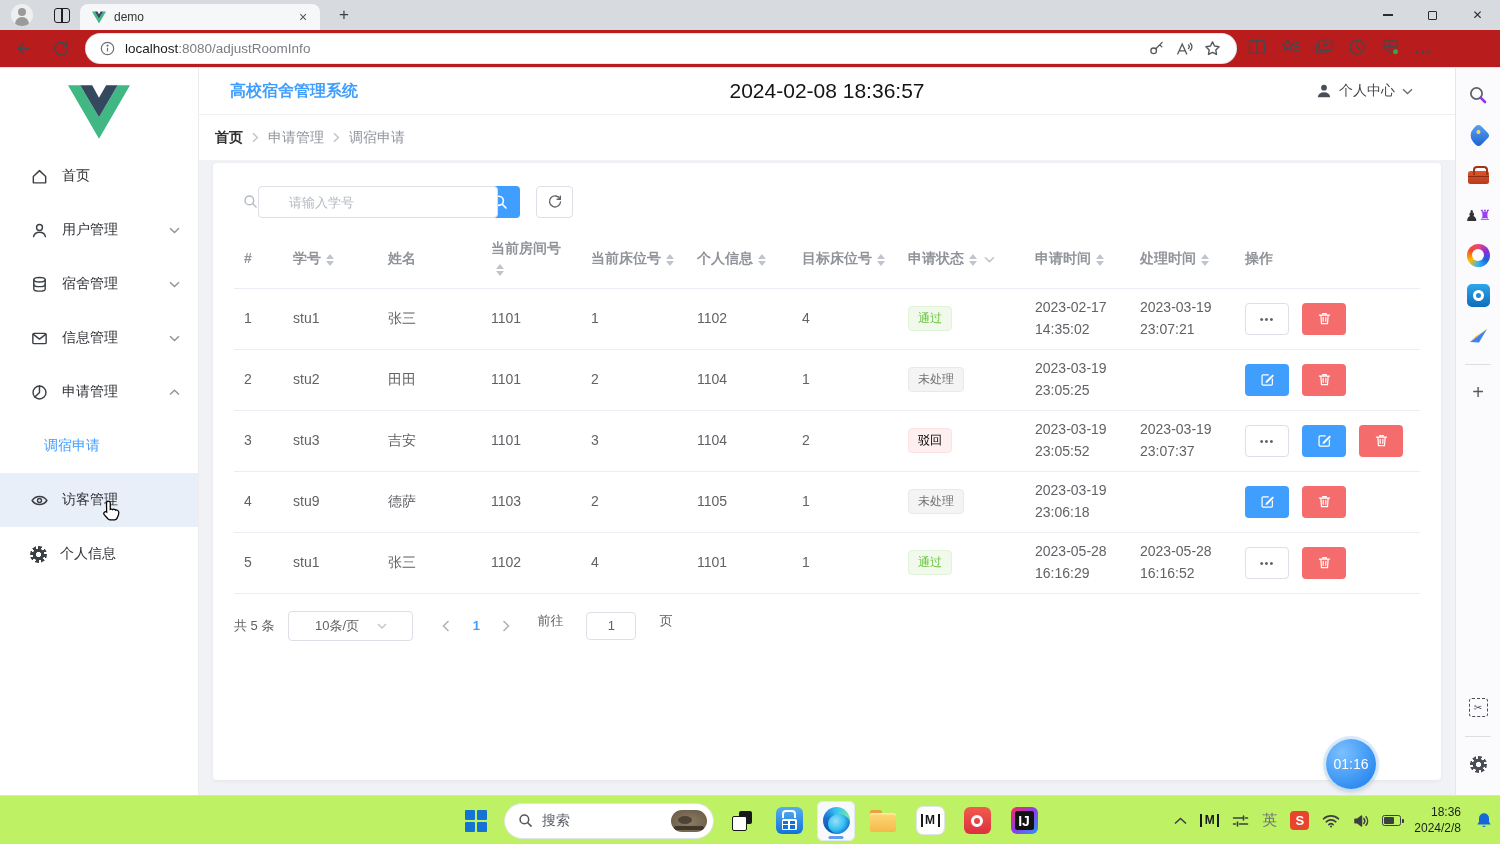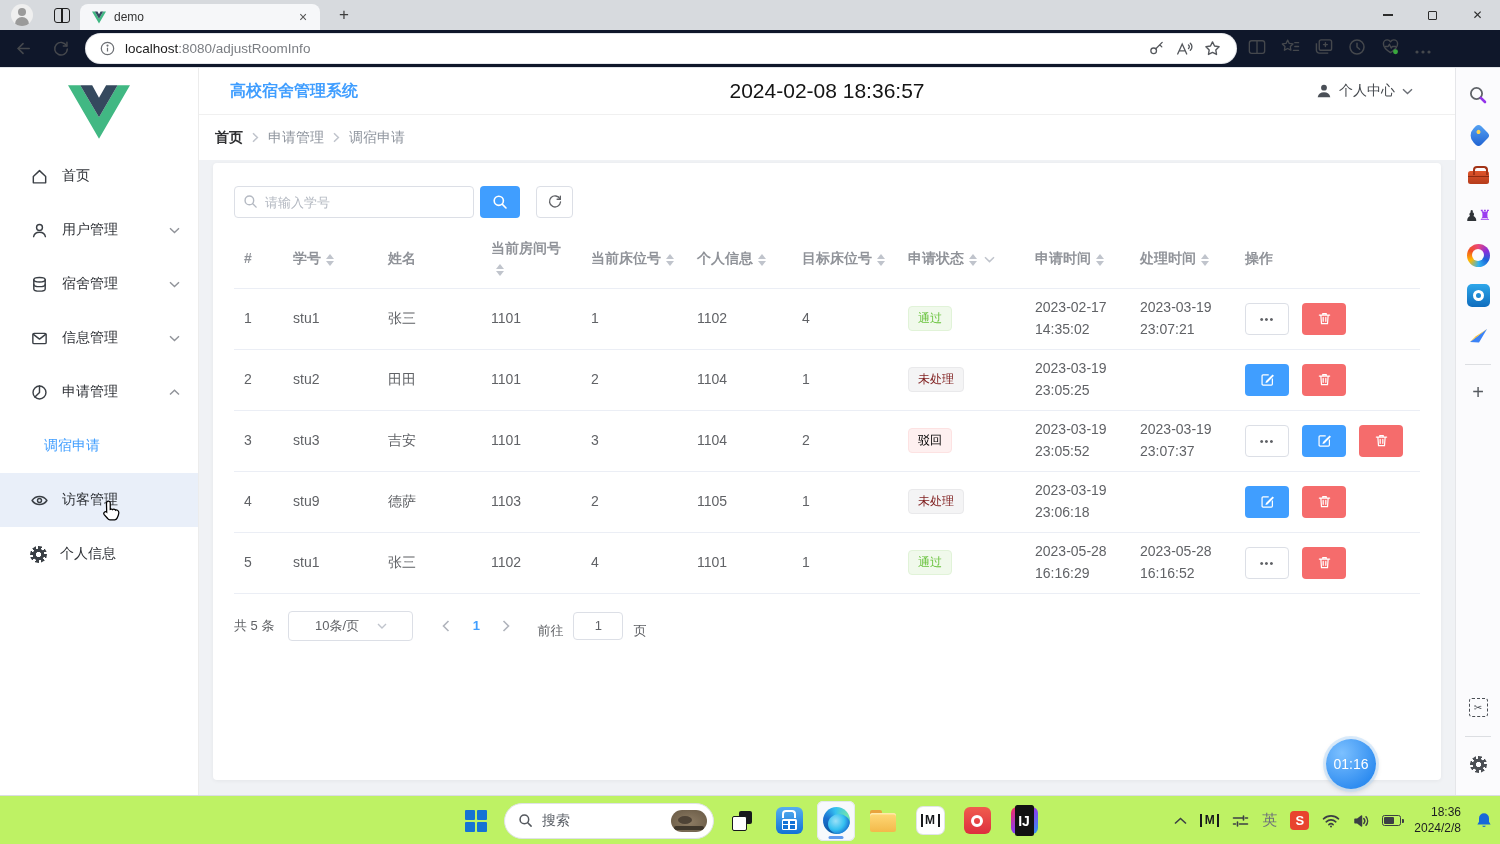--- a/index.html
+++ b/index.html
@@ -16,21 +16,21 @@
   .tab { display:flex; align-items:center; height:26px; margin-top:4px; margin-left:10px; width:240px; background:#f6f7f9; border-radius:8px 8px 0 0; padding:0 8px 0 12px; }
   .tab-title { flex:1; font-size:12px; color:#333; margin-left:8px; }
   .tab-close { font-size:14px; color:#555; width:18px; height:18px; display:flex; align-items:center; justify-content:center; border-radius:4px; }
   .newtab { font-size:17px; color:#3d3d3d; margin-left:12px; width:24px; height:24px; display:flex; align-items:center; justify-content:center; }
   .win-controls { position:absolute; right:0; top:0; height:30px; display:flex; }
   .win-btn { width:45px; height:30px; display:flex; align-items:center; justify-content:center; color:#2c2c2c; font-size:12px; }
   .win-btn .bar { width:10px; height:1.4px; background:#2c2c2c; }
   .win-btn .box { width:9px; height:9px; border:1.3px solid #2c2c2c; border-radius:1px; }
 
   
-  .toolbar { height:38px; background:#0f172a; display:flex; align-items:center; border-bottom:1px solid #e2e4e8; }
+  .toolbar { height:38px; background:#b91c1c; display:flex; align-items:center; border-bottom:1px solid #e2e4e8; }
   .nav-ic { width:30px; height:30px; display:flex; align-items:center; justify-content:center; margin-left:8px; }
   .addressbar { flex:0 0 auto; width:1150px; height:29px; margin-left:10px; background:#fff; border-radius:15px; box-shadow:0 0 0 1px #e4e6ea; display:flex; align-items:center; padding:0 10px 0 14px; }
   .ab-url { flex:1; font-size:13.5px; color:#1b1b1b; margin-left:10px; white-space:nowrap; }
   .ab-url .dim { color:#7a7d82; }
   .ab-ic { width:28px; height:26px; display:flex; align-items:center; justify-content:center; }
   .tbar-right { display:flex; align-items:center; margin-left:12px; gap:15px; }
 
   
   .viewport { position:relative; height:727px; display:flex; background:#fff; }
 
@@ -53,52 +53,52 @@
   .crumb { color:#8f959e; }
   .crumb.first { color:#303133; font-weight:bold; }
   .crumb-sep { margin:0 9px; display:flex; }
 
   .content { flex:1; padding:3px 14px 0; overflow:hidden; }
   .card { background:#fff; border-radius:4px; box-shadow:0 1px 4px rgba(0,0,0,.05); height:617px; padding:23px 21px 0; }
 
   
   .search-row { display:flex; align-items:center; gap:0; margin-bottom:12px; }
   .search-input-wrap { position:relative; width:240px; }
-  .search-input { width:240px; height:32px; border:1px solid #dcdfe6; border-radius:4px; padding:0 10px 0 30px; font-size:13px; color:#4d7c0f; outline:none; font-family:inherit; }
+  .search-input { width:240px; height:32px; border:1px solid #dcdfe6; border-radius:4px; padding:0 10px 0 30px; font-size:13px; color:#4d7c0f; outline:none; font-family:inherit;margin-left:24px; }
   .search-input::placeholder { color:#b4b9c2; }
   .search-input-ic { position:absolute; left:9px; top:8px; }
   .btn-search { width:40px; height:32px; background:#409eff; border:none; border-radius:4px; margin-left:6px; display:flex; align-items:center; justify-content:center; cursor:pointer; }
   .btn-refresh { width:37px; height:32px; background:#fff; border:1px solid #dcdfe6; border-radius:4px; margin-left:16px; display:flex; align-items:center; justify-content:center; cursor:pointer; }
 
   
   table.grid { border-collapse:collapse; table-layout:fixed; width:1186px; font-size:14px; }
   .grid th { height:58px; text-align:left; padding:6px 10px; color:#909399; font-weight:bold; border-bottom:1px solid #ebeef5; vertical-align:middle; line-height:1.5; }
   .grid td { height:61px; padding:8px 10px; color:#606266; border-bottom:1px solid #ebeef5; vertical-align:middle; line-height:1.55; word-break:break-word; }
   .caret { display:inline-flex; flex-direction:column; gap:2px; margin-left:5px; vertical-align:middle; }
   .caret i { width:0; height:0; border-left:4px solid transparent; border-right:4px solid transparent; }
   .caret .up { border-bottom:5px solid #c0c4cc; }
   .caret .down { border-top:5px solid #c0c4cc; }
   .filter-ch { margin-left:7px; vertical-align:middle; }
   .badge { display:inline-block; padding:3px 9px; font-size:12px; border-radius:4px; border:1px solid transparent; line-height:1.4; }
   .badge.success { background:#f0f9eb; border-color:#e1f3d8; color:#67c23a; }
-  .badge.info    { background:#f4f4f5; border-color:#e9e9eb; color:#7f1d1d; }
+  .badge.info    { background:#f4f4f5; border-color:#e9e9eb; color:#737373; }
   .badge.danger  { background:#fef0f0; border-color:#fde2e2; color:#000000; }
   .act-wrap { display:flex; gap:13px; }
   .abtn { width:44px; height:32px; border-radius:4px; border:none; display:flex; align-items:center; justify-content:center; cursor:pointer; }
   .abtn.more { background:#fff; border:1px solid #dcdfe6; color:#606266; font-size:11px; letter-spacing:1px; }
   .abtn.edit { background:#409eff; }
   .abtn.del  { background:#f56c6c; }
 
   
   .pagination { display:flex; align-items:center; margin-top:17px; font-size:13px; color:#606266; }
   .pg-total { margin-right:14px; }
   .pg-size { width:125px; height:30px; border:1px solid #dcdfe6; border-radius:4px; display:flex; align-items:center; justify-content:center; gap:18px; color:#606266; }
   .pg-arrow { width:30px; height:30px; display:flex; align-items:center; justify-content:center; color:#b0b4bc; }
   .pg-cur { width:30px; text-align:center; color:#409eff; font-weight:bold; }
-  .pg-goto { margin-left:16px; display:flex; align-items:flex-end; gap:10px; }
+  .pg-goto { margin-left:16px; display:flex; align-items:flex-start; gap:23px; }
   .pg-input { width:50px; height:28px; border:1px solid #dcdfe6; border-radius:4px; text-align:center; font-size:13px; color:#606266; outline:none; font-family:inherit; }
   .pg-pager { display:flex; align-items:center; margin-left:18px; }
 
   
   .recorder { position:absolute; left:1326px; top:671px; width:50px; height:50px; border-radius:50%;
     background:radial-gradient(circle at 32% 28%, #7cc0ff, #2e8cf0 75%); box-shadow:0 0 0 3px rgba(190,220,250,.55), 0 2px 6px rgba(0,0,0,.2);
     display:flex; align-items:center; justify-content:center; color:#fff; font-size:14px; }
 
   
   .edge-rail { width:45px; background:#fbfbfd; border-left:1px solid #e5e6e9; display:flex; flex-direction:column; align-items:center; padding-top:10px; flex:0 0 auto; position:relative; }
@@ -149,21 +149,21 @@
   .edgelogo { width:27px; height:27px; border-radius:50%; background:conic-gradient(from 210deg,#0c59a4,#1b6fd0,#35c1f1,#6fe3ae,#35c1f1,#0c59a4); position:relative; overflow:hidden; }
   .edgelogo::after { content:""; position:absolute; left:5px; top:7px; width:22px; height:20px; border-radius:50%; background:radial-gradient(circle at 35% 35%, #9be0f7, #35c1f1 45%, #1b6fd0 75%, transparent 78%); }
   .folder { position:relative; width:26px; height:19px; margin-top:3px; }
   .folder::before { content:""; position:absolute; left:0; top:-3px; width:12px; height:6px; background:#e8a33d; border-radius:2px 2px 0 0; }
   .folder::after { content:""; position:absolute; inset:0; background:linear-gradient(180deg,#ffd978,#f3b94a); border-radius:2.5px; box-shadow:inset 0 1.5px 0 #ffe9a8; }
   .mlogo { width:27px; height:27px; background:#fff; border-radius:6px; display:flex; align-items:center; justify-content:center; box-shadow:0 0 0 1px #e1e4e9; }
   .mlogo span, .tray-mlogo span { font-weight:bold; font-size:12px; color:#16181b; border-left:2px solid #16181b; border-right:2px solid #16181b; padding:0 2.5px; line-height:13px; }
   .agallery { width:27px; height:27px; border-radius:6px; background:linear-gradient(180deg,#f05c4e,#dd2f3e); display:flex; align-items:center; justify-content:center; }
   .agallery i { width:12px; height:12px; border:3px solid #fff; border-radius:50%; }
   .idea { width:27px; height:27px; border-radius:6px; background:linear-gradient(135deg,#fe2857,#8a3df0 50%,#2c9bf0); display:flex; align-items:center; justify-content:center; }
-  .idea i { width:19px; height:31px; background:#121212; border-radius:2.5px; color:#fff; font-size:14px; font-weight:bold; font-style:normal; display:flex; align-items:center; justify-content:center; }
+  .idea i { width:19px; height:19px; background:#121212; border-radius:2.5px; color:#fff; font-size:14px; font-weight:bold; font-style:normal; display:flex; align-items:center; justify-content:center; }
   .tb-tray { position:absolute; right:8px; top:0; height:49px; display:flex; align-items:center; gap:13px; }
   .tray-ic { display:flex; align-items:center; justify-content:center; }
   .ime-char { font-size:15px; color:#6f7379; }
   .sogou { width:19px; height:19px; border-radius:4px; background:#e8442e; color:#fff; font-weight:bold; font-size:13px; display:flex; align-items:center; justify-content:center; }
   .battery { position:relative; width:19px; height:10.5px; border:1.4px solid #3c3f44; border-radius:2.5px; }
   .battery::before { content:""; position:absolute; left:1px; top:1px; bottom:1px; width:10px; background:#3c3f44; border-radius:1px; }
   .battery::after { content:""; position:absolute; right:-3.5px; top:2.5px; width:2px; height:4px; background:#3c3f44; border-radius:0 1px 1px 0; }
   .tray-clock { text-align:right; font-size:12px; color:#1c1e21; line-height:1.3; }
   .bellic { margin-left:2px; }
 </style>

